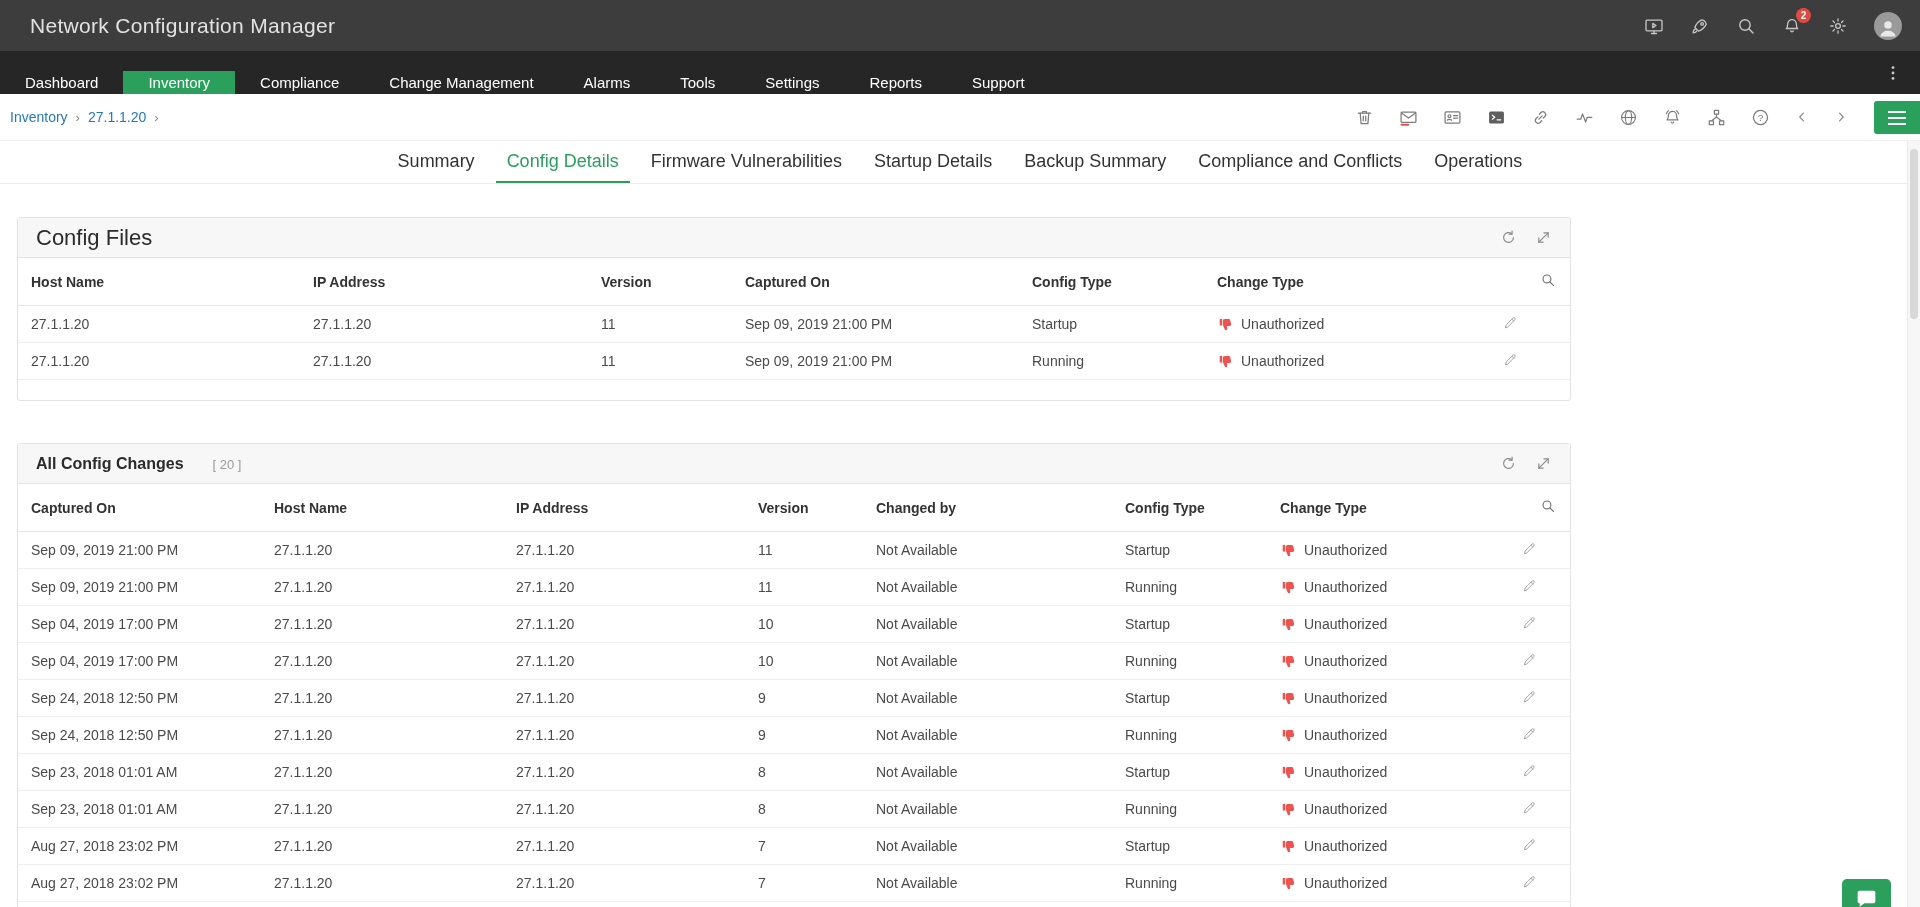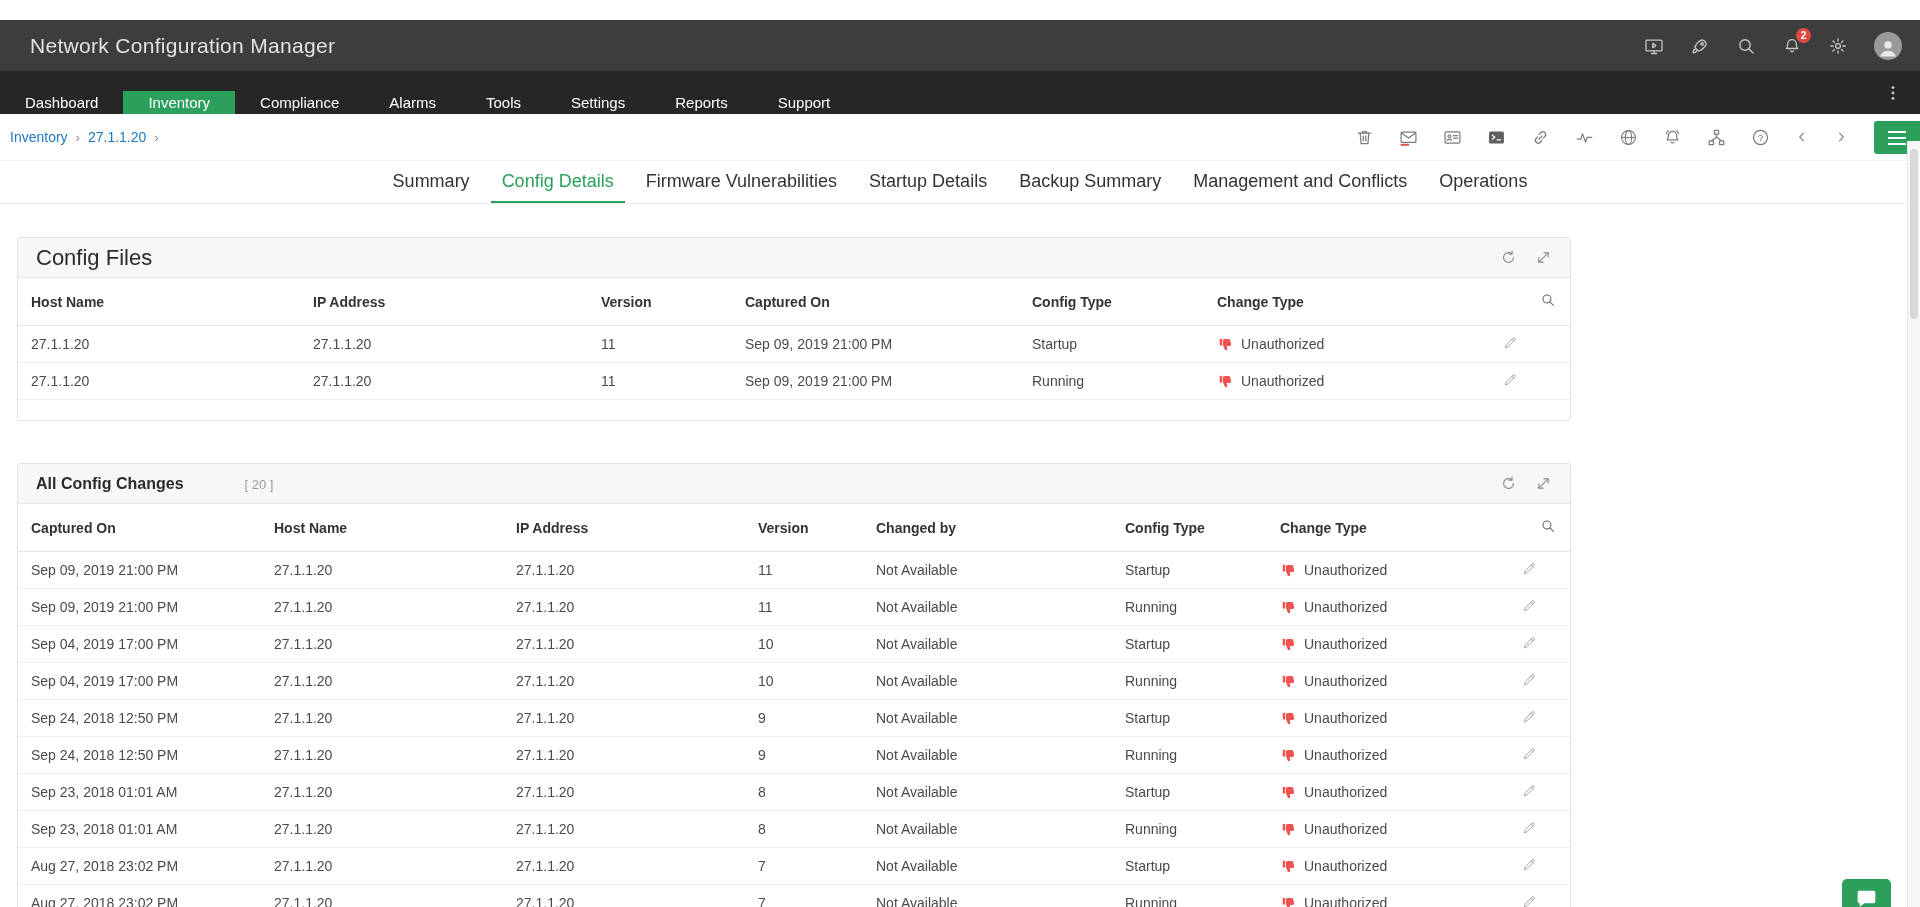--- a/index.html
+++ b/index.html
@@ -11,21 +11,21 @@
   }
   *{box-sizing:border-box;}
   html,body{margin:0;padding:0;}
   body{
     width:1920px;height:907px;position:relative;overflow:hidden;
     background:#fff;font-family:"Liberation Sans",sans-serif;color:#333;
   }
 
   
   .header{height:51px;background:var(--hdr-bg);display:flex;align-items:center;
-    justify-content:space-between;padding:0 18px 0 30px;margin-top:20px;}
+    justify-content:space-between;padding:0 18px 0 30px;}
   .header-title{font-size:21px;color:#e2e2e2;font-weight:400;letter-spacing:.3px;}
   .header-icons{display:flex;align-items:center;gap:26px;}
   .hicon{width:20px;height:20px;display:inline-flex;position:relative;cursor:pointer;}
   .hicon svg{width:20px;height:20px;}
   .badge{position:absolute;top:-8px;right:-9px;background:#e04a42;color:#fff;
     font-size:10px;min-width:15px;height:15px;border-radius:8px;display:flex;
     align-items:center;justify-content:center;font-weight:bold;padding:0 3px;}
   .avatar{width:28px;height:28px;border-radius:50%;background:#9a9a9a;overflow:hidden;
     display:inline-flex;align-items:flex-end;justify-content:center;cursor:pointer;}
   .avatar svg{width:24px;height:24px;}
@@ -62,21 +62,21 @@
     margin:0 5px;cursor:pointer;border-bottom:2px solid transparent;white-space:nowrap;}
   .tab.active{color:var(--green);border-bottom-color:var(--green);}
 
   
   .content{width:1554px;margin-left:17px;padding-top:33px;}
   .panel{border:1px solid #e3e3e3;border-radius:3px;margin-bottom:42px;
     padding-bottom:20px;background:#fff;}
   .panel-header{height:40px;background:#f7f7f7;border-bottom:1px solid #e3e3e3;
     display:flex;align-items:center;justify-content:space-between;padding:0 18px;}
   .panel-title{font-size:22px;color:#2b2b2b;display:flex;align-items:baseline;}
-  .panel-title.bold{font-weight:bold;font-size:16px;gap:32px;}
+  .panel-title.bold{font-weight:bold;font-size:16px;}
   .count{color:#9a9a9a;font-size:13px;font-weight:normal;margin-left:9px;padding-left:20px;}
   .panel-actions{display:flex;gap:18px;}
   .panel-actions span{display:inline-flex;width:17px;height:17px;cursor:pointer;}
   .panel-actions svg{width:17px;height:17px;}
 
   
   .data-table{width:100%;border-collapse:collapse;table-layout:fixed;}
   .data-table thead th{text-align:left;font-size:14px;color:#333;font-weight:bold;
     padding:14px 8px;border-bottom:1px solid #e6e6e6;cursor:pointer;}
   .data-table th:first-child,.data-table td:first-child{padding-left:13px;}
@@ -147,20 +147,21 @@
       </svg>
     </span>
   </div>
 </div>
 
 <div class="nav">
   <div class="nav-items">
       <div class="nav-item">Dashboard</div>
       <div class="nav-item active">Inventory</div>
       <div class="nav-item">Compliance</div>
+      <div class="nav-item">Change Management</div>
       <div class="nav-item">Alarms</div>
       <div class="nav-item">Tools</div>
       <div class="nav-item">Settings</div>
       <div class="nav-item">Reports</div>
       <div class="nav-item">Support</div>
     </div>
   <span class="nav-dots">
     <svg viewBox="0 0 20 20">
       <circle cx="10" cy="4" r="1.6" fill="#c9c9c9"></circle>
         <circle cx="10" cy="10" r="1.6" fill="#c9c9c9"></circle>
@@ -264,21 +265,21 @@
       <i></i>
     </div>
 </div>
 
 <div class="tabs-row">
     <div class="tab">Summary</div>
     <div class="tab active">Config Details</div>
     <div class="tab">Firmware Vulnerabilities</div>
     <div class="tab">Startup Details</div>
     <div class="tab">Backup Summary</div>
-    <div class="tab">Management and Conflicts</div>
+    <div class="tab">Compliance and Conflicts</div>
     <div class="tab">Operations</div>
   </div>
 
 <div class="content">
 
   <div class="panel">
     <div class="panel-header">
       <div class="panel-title">Config Files</div>
       <div class="panel-actions">
         <span>

